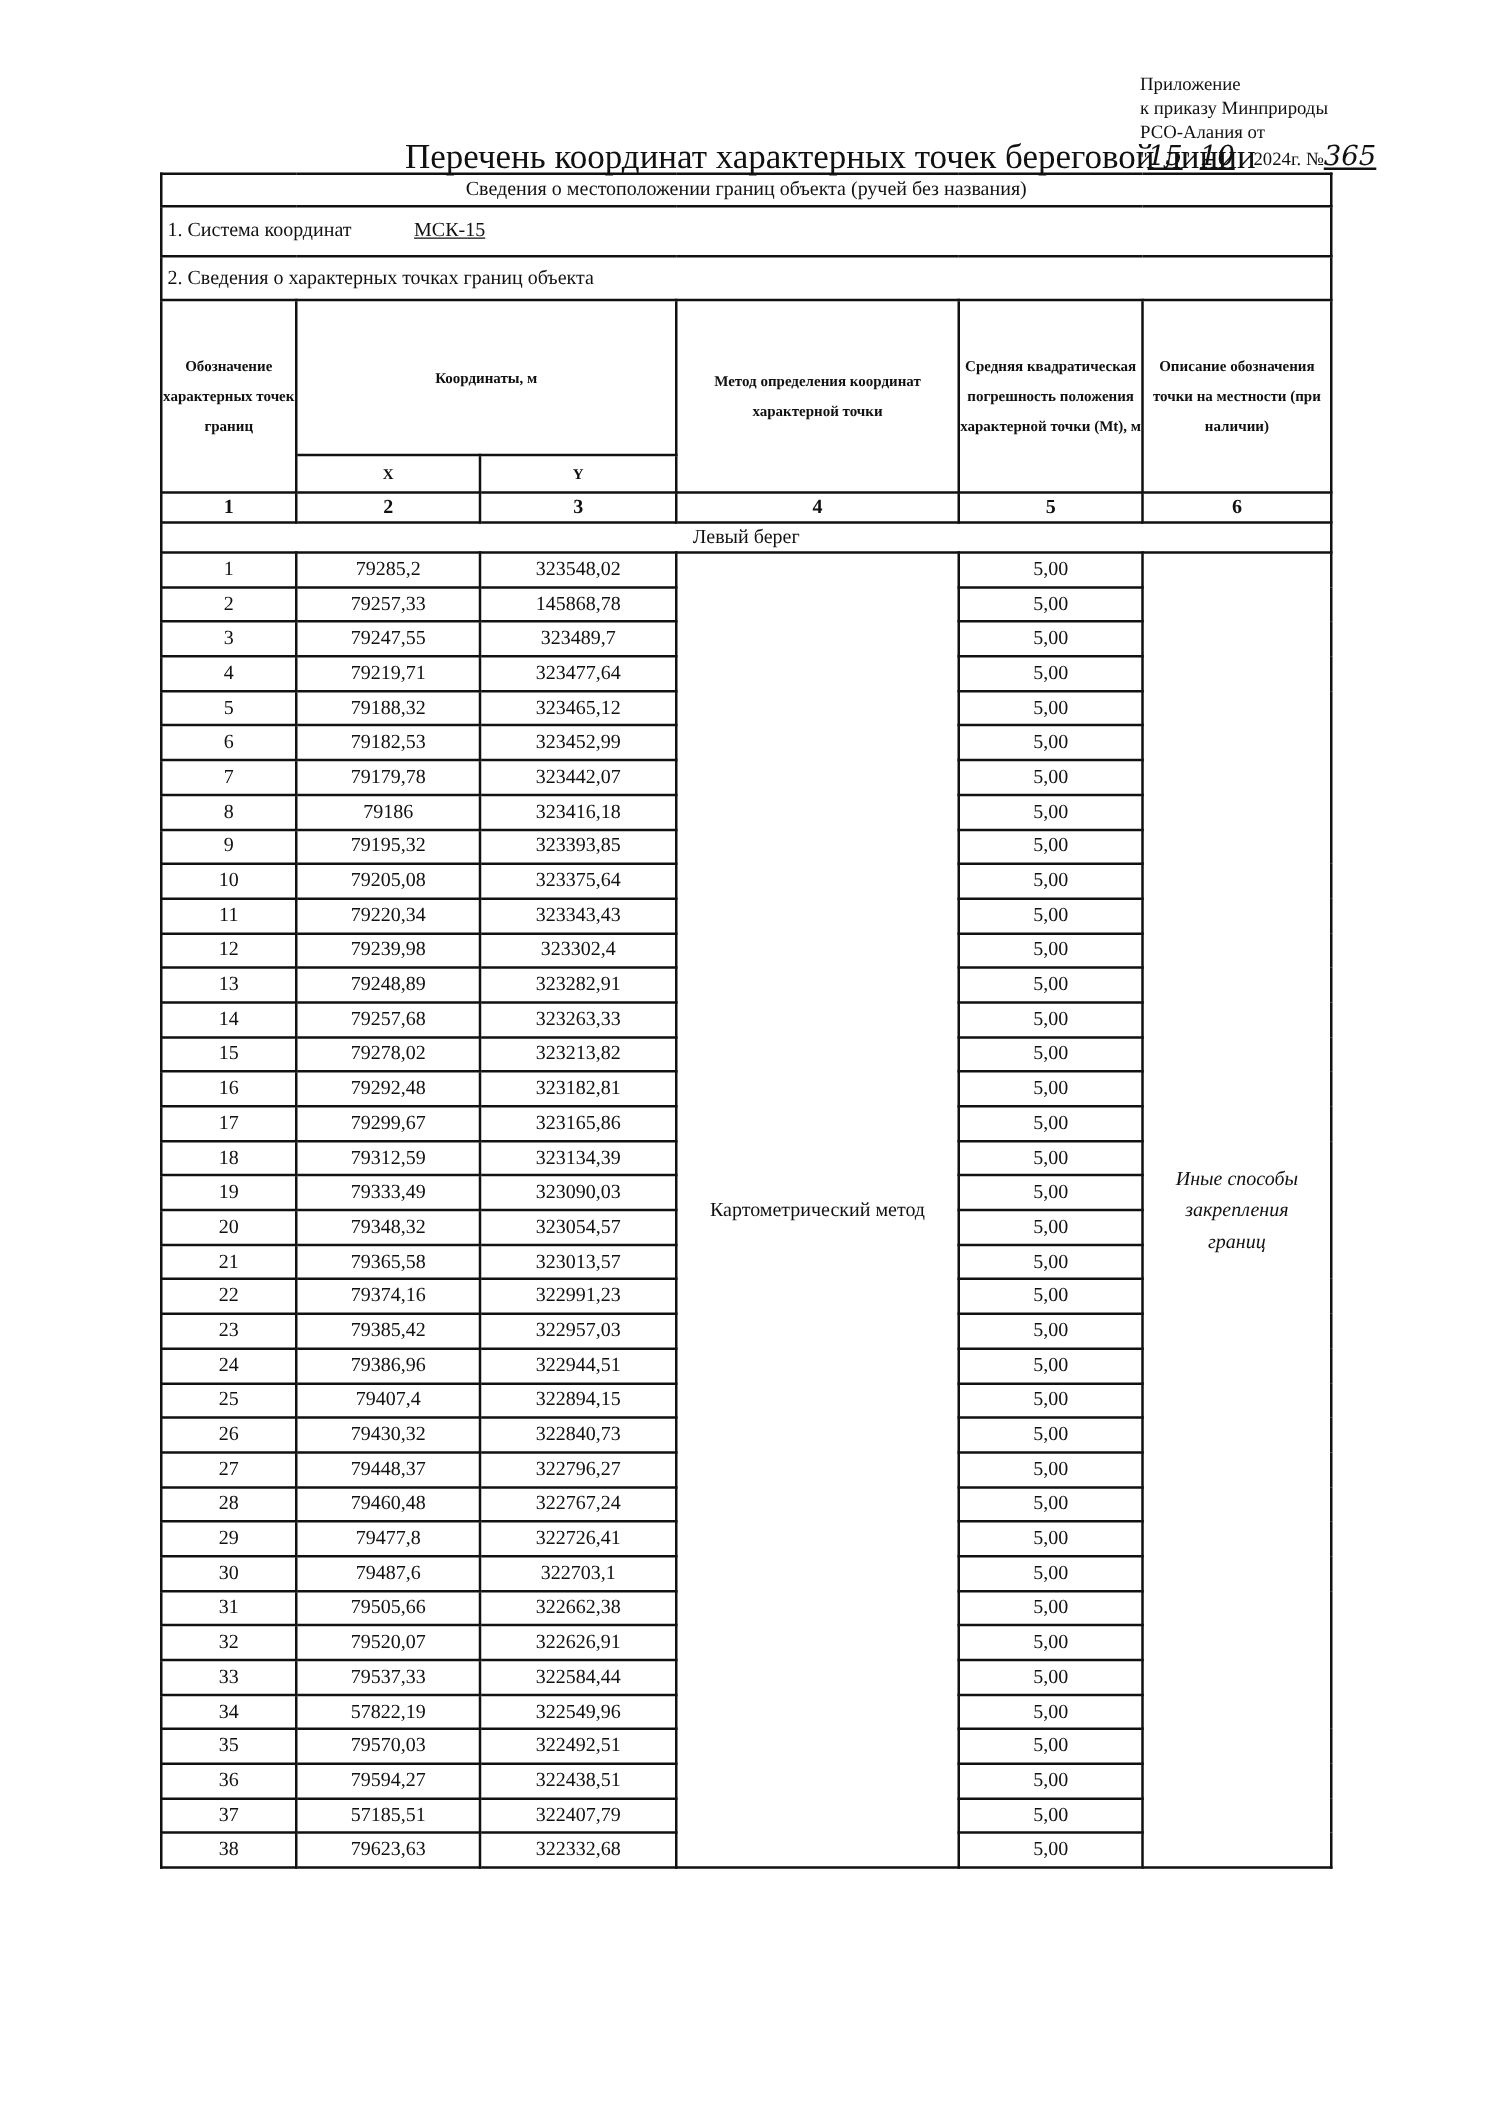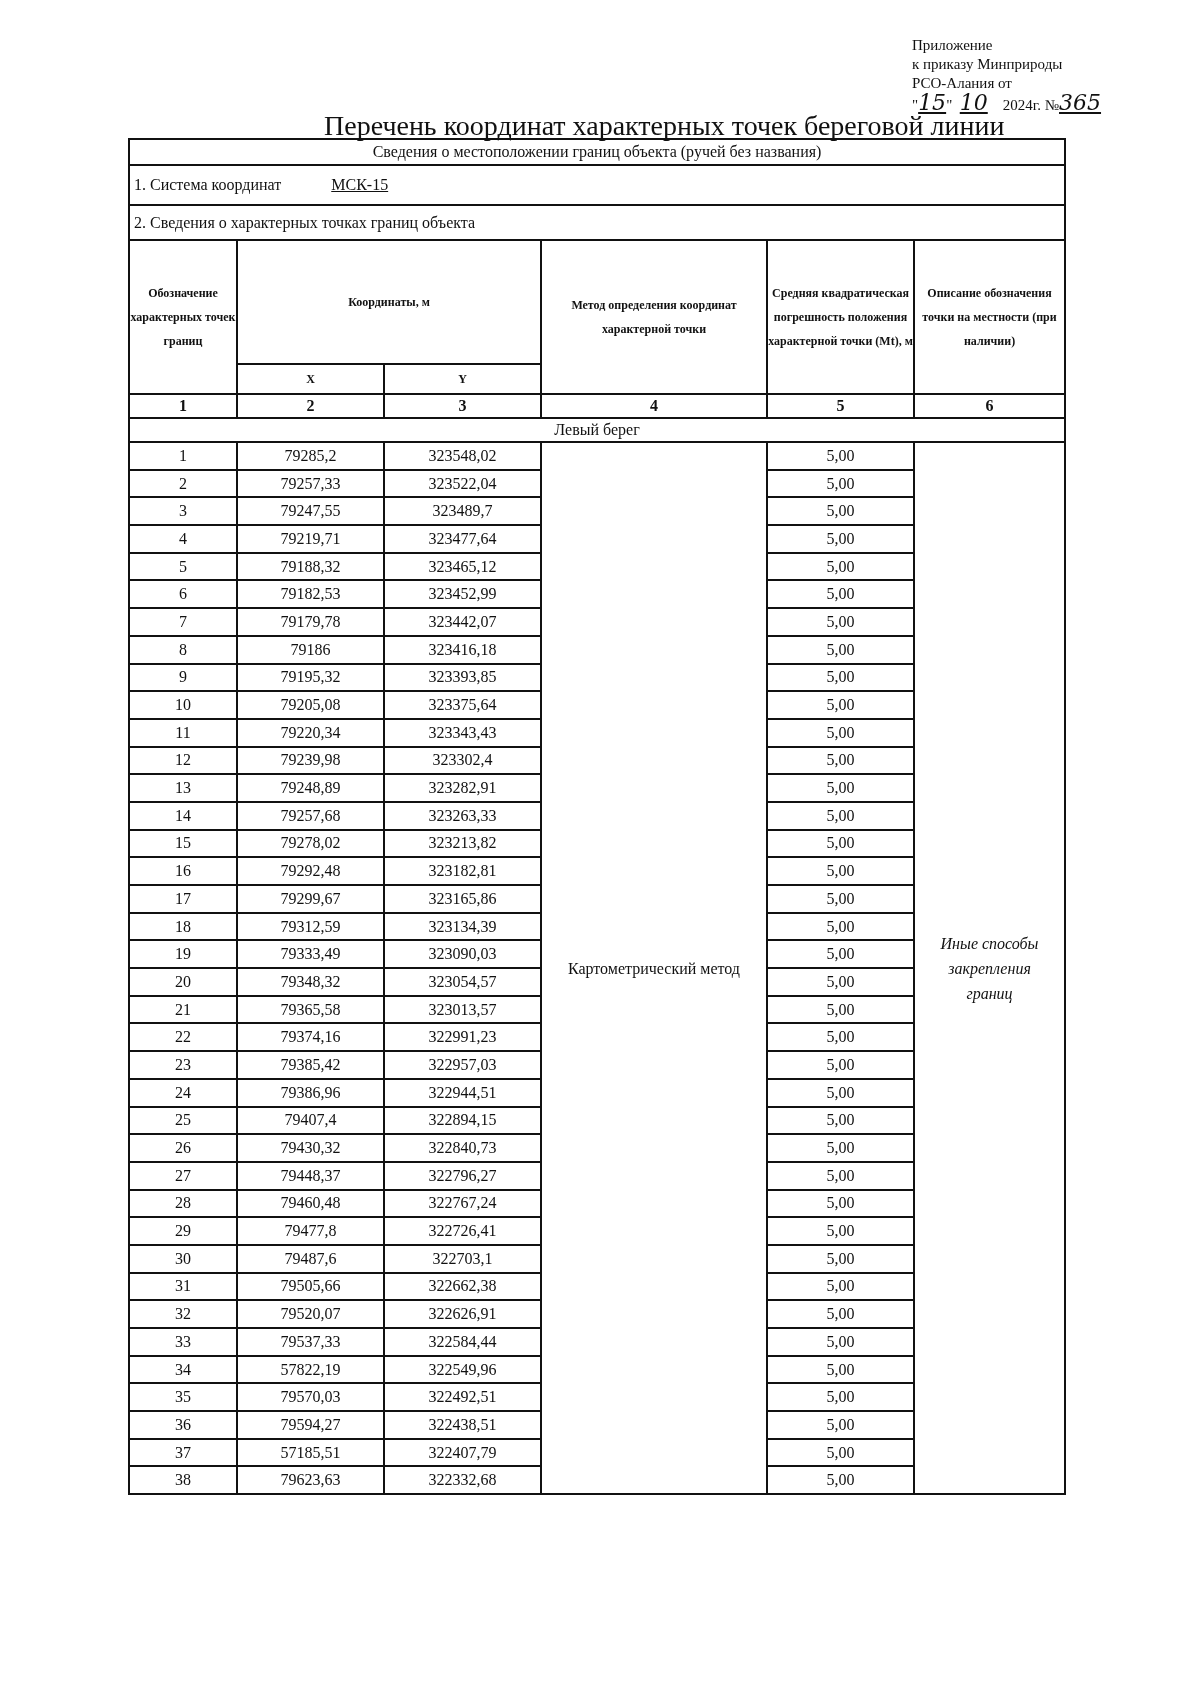--- a/index.html
+++ b/index.html
@@ -1,18 +1,18 @@
 <!DOCTYPE html>
 <html><head>
 <meta charset="utf-8">
 <style>
   html, body { margin:0; padding:0; background:#ffffff; }
   body { width:1200px; height:1688px; position:relative; overflow:hidden;
          font-family:"Liberation Serif","DejaVu Serif",serif; color:#111; }
-  .appendix { position:absolute; left:912px; top:36px; font-size:15px; line-height:19px; }
+  .appendix { position:absolute; left:912px; top:59px; font-size:15px; line-height:19px; }
   .appendix .line { display:block; white-space:nowrap; }
   .hand { font-style:italic; font-size:22px; font-family:"DejaVu Serif",serif; text-decoration:underline; }
   .doc-title { position:absolute; left:324px; top:110px; font-size:28px; white-space:nowrap; }
   .tbl { position:absolute; left:128px; top:138px; width:936px; border-collapse:collapse; table-layout:fixed; }
   .tbl td { border:2px solid #111; padding:0; text-align:center; vertical-align:middle; font-size:16px; }
   .tbl .left { text-align:left; padding-left:4px; }
   .tbl .hdr { font-weight:bold; font-size:12px; line-height:24px; }
   .tbl .num { font-weight:bold; }
   .mck { text-decoration:underline; margin-left:50px; }
   .r-info td { height:24px; }
@@ -80,21 +80,21 @@
         <td>1</td>
         <td>79285,2</td>
         <td>323548,02</td>
         <td rowspan="38" class="side-text">Картометрический метод</td>
         <td>5,00</td>
         <td rowspan="38" class="side-text" style="padding: 0px 12px; font-style: italic;">Иные способы закрепления границ</td>
       </tr>
       <tr class="r-data">
         <td>2</td>
         <td>79257,33</td>
-        <td>323522,04</td>
+        <td>145868,78</td>
         <td>5,00</td>
       </tr>
       <tr class="r-data">
         <td>3</td>
         <td>79247,55</td>
         <td>323489,7</td>
         <td>5,00</td>
       </tr>
       <tr class="r-data">
         <td>4</td>

